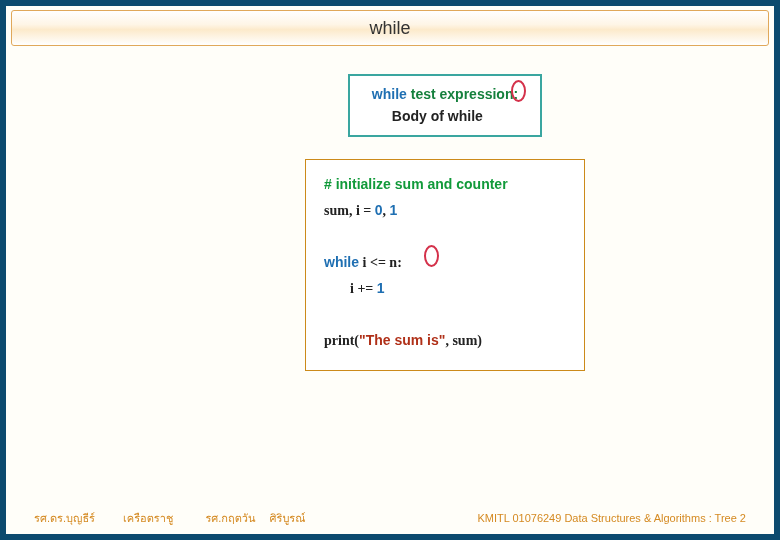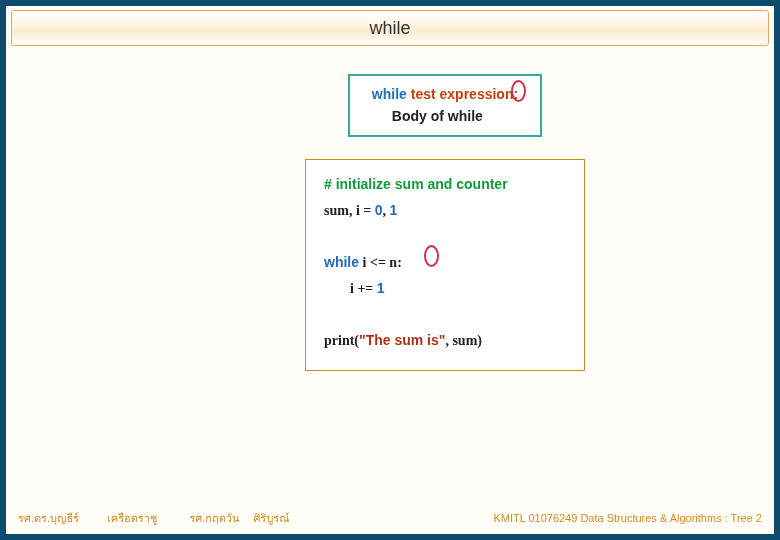--- a/index.html
+++ b/index.html
@@ -41,21 +41,21 @@
     border: 2px solid #3aa6a0;
     background: #fff;
     padding: 8px 22px 8px 22px;
     font-family: Verdana, Geneva, sans-serif;
     font-size: 14px;
     line-height: 1.55;
     position: relative;
     margin-left: 110px;
   }
   .syntax-box .kw { color: #1f6fb2; font-weight: bold; }
-  .syntax-box .rest { color: #c2410c; font-weight: bold; }
+  .syntax-box .rest { color: #15803d; font-weight: bold; }
   .syntax-box .body { margin-left: 20px; color: #222; font-weight: bold; }
   .marker1 {
     position: absolute;
     top: 4px;
     right: 14px;
     width: 15px;
     height: 22px;
     border: 2px solid #d4314a;
     border-radius: 50%/50%;
     background: transparent;
@@ -89,21 +89,21 @@
     border-radius: 50%/50%;
     background: transparent;
   }
   .footer {
     position: absolute;
     left: 0; right: 0; bottom: 7px;
     display: flex;
     align-items: baseline;
     font-size: 11px;
     color: #d58a22;
-    padding: 0 12px;
+    padding: 0 28px;
     font-family: Tahoma, sans-serif;
   }
   .footer .gap { display:inline-block; }
   .footer .spacer { flex: 1; }
 </style>
 </head>
 <body>
 
 <div class="stage">
 

